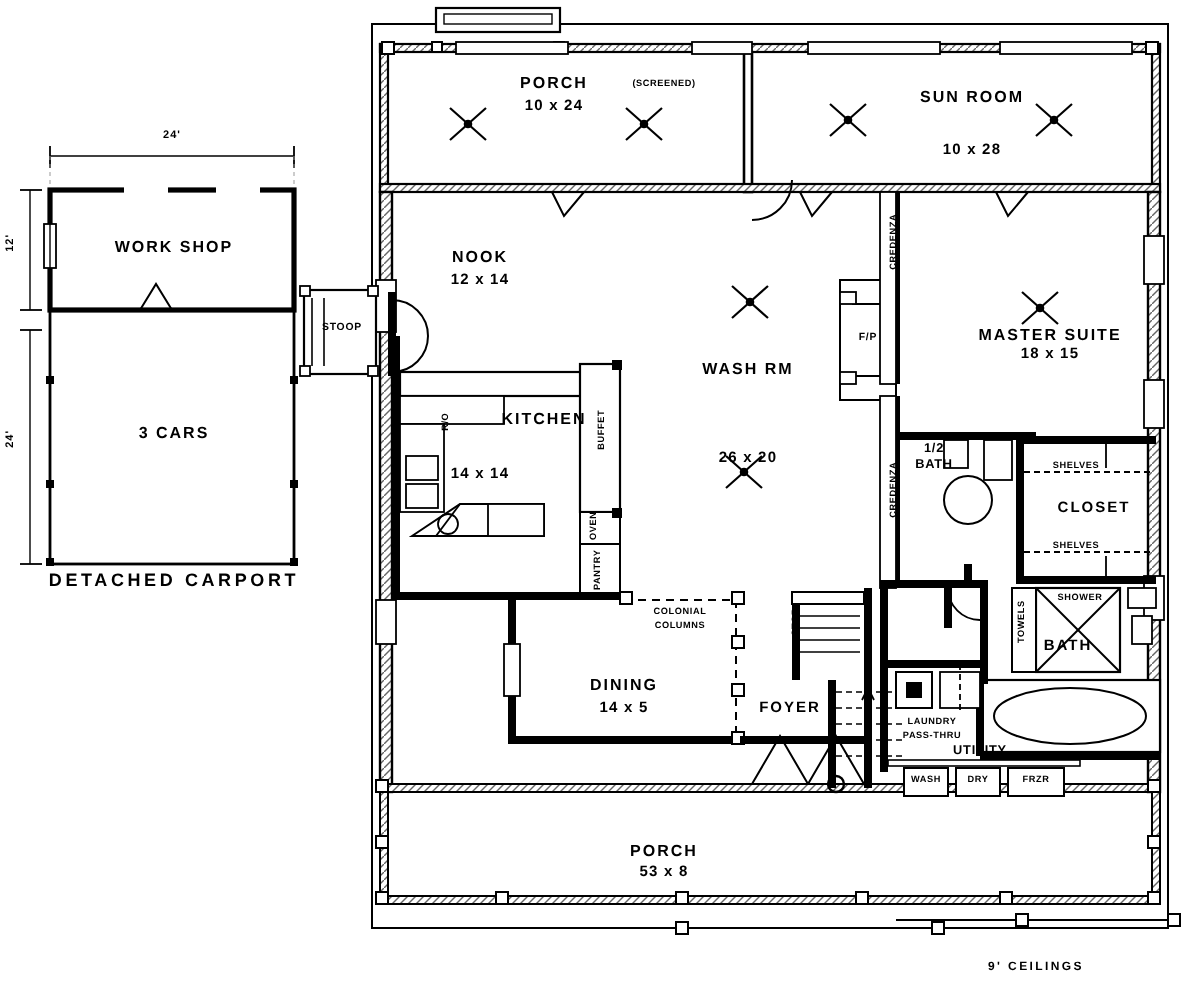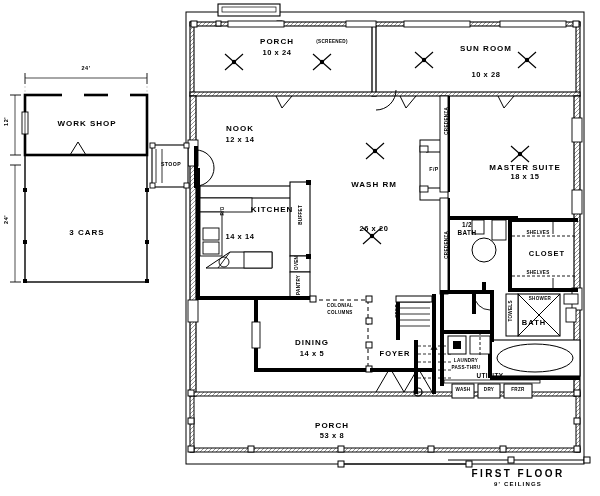--- a/index.html
+++ b/index.html
@@ -307,21 +307,22 @@
     <line x1="448" y1="460" x2="588" y2="460" stroke="#000" stroke-width="1"></line>
     <rect x="508" y="457" width="6" height="6" fill="#fff" stroke="#000" stroke-width="1"></rect>
     <rect x="584" y="457" width="6" height="6" fill="#fff" stroke="#000" stroke-width="1"></rect>
   </g>
 </svg>
 
 <div class="lbl dimtxt" style="left:65px;top:65px;width:42px;">24'</div>
 <div class="lbl dimtxt vert" style="left:-9px;top:118px;width:30px;">12'</div>
 <div class="lbl dimtxt vert" style="left:-9px;top:216px;width:30px;">24'</div>
 <div class="lbl rm-name" style="left:47px;top:119px;width:80px;text-align:center;">WORK SHOP</div>
-<div class="lbl rm-name" style="left:56px;top:228px;width:62px;">3 CARS</div>
+<div class="lbl rm-name" style="left:56px;top:212px;width:62px;">3 CARS</div>
+<div class="lbl" style="left:14px;top:285px;width:146px;font-size:9px;letter-spacing:1.8px;">DETACHED CARPORT</div>
 
 <div class="lbl rm-name" style="left:232px;top:37px;width:90px;">PORCH</div>
 <div class="lbl tiny" style="left:306px;top:39px;width:52px;">(SCREENED)</div>
 <div class="lbl rm-dim" style="left:232px;top:48px;width:90px;">10 x 24</div>
 
 <div class="lbl rm-name" style="left:440px;top:44px;width:92px;">SUN ROOM</div>
 <div class="lbl rm-dim" style="left:440px;top:55px;width:92px;margin-top:15px;">10 x 28</div>
 
 <div class="lbl rm-name" style="left:206px;top:124px;width:68px;">NOOK</div>
 <div class="lbl rm-dim" style="left:206px;top:135px;width:68px;">12 x 14</div>
@@ -376,16 +377,15 @@
 <div class="lbl tiny vert" style="left:494px;top:308px;width:34px;">TOWELS</div>
 <div class="lbl tiny" style="left:524px;top:296px;width:32px;">SHOWER</div>
 
 <div class="lbl tiny vert" style="left:284px;top:212px;width:34px;">BUFFET</div>
 <div class="lbl tiny vert" style="left:284px;top:260px;width:26px;">OVEN</div>
 <div class="lbl tiny vert" style="left:284px;top:282px;width:30px;">PANTRY</div>
 
 <div class="lbl tiny vert" style="left:424px;top:118px;width:46px;">CREDENZA</div>
 <div class="lbl tiny vert" style="left:424px;top:242px;width:46px;">CREDENZA</div>
 
-<div class="lbl title" style="left:452px;top:468px;width:132px;">FIRST FLOOR</div>
 <div class="lbl subtitle" style="left:452px;top:481px;width:132px;">9' CEILINGS</div>
 
 </div>
 
 </body></html>

